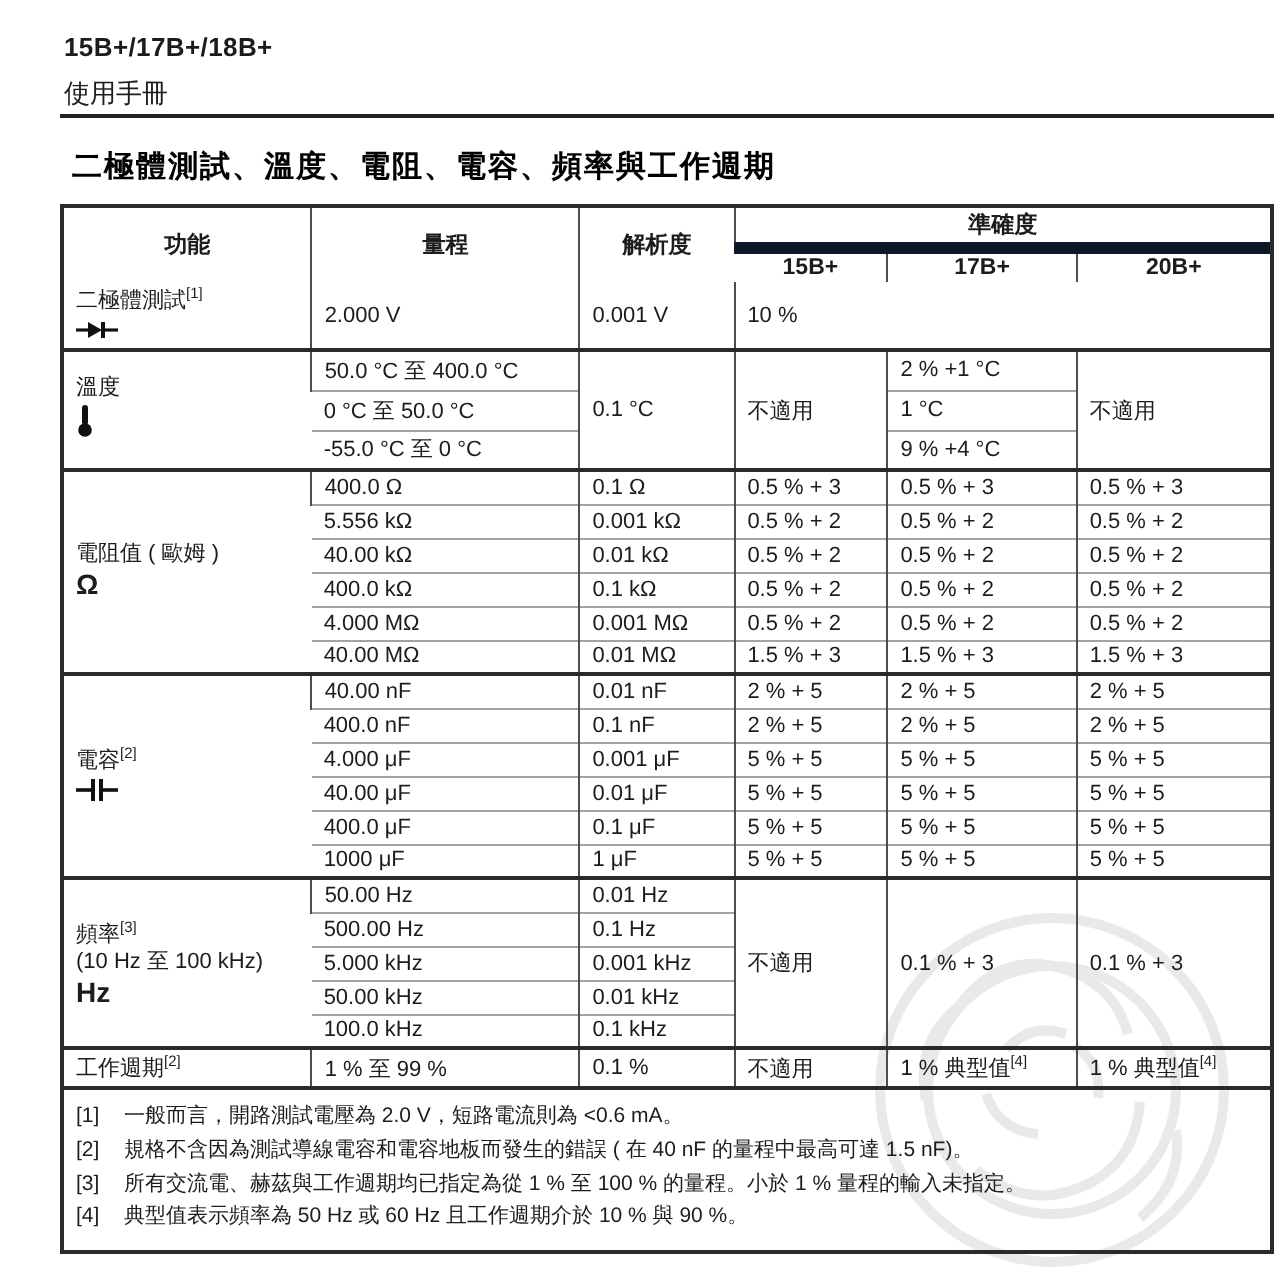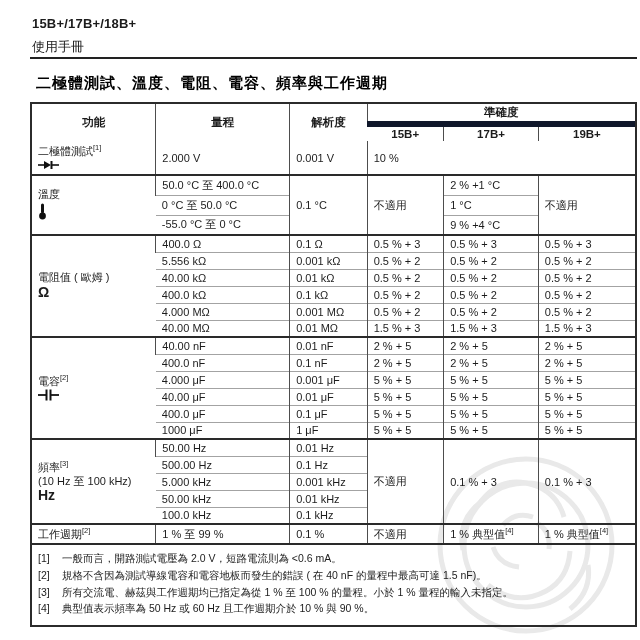--- a/index.html
+++ b/index.html
@@ -79,21 +79,21 @@
       <thead>
         <tr class="hdr1">
           <th rowspan="2">功能</th>
           <th rowspan="2">量程</th>
           <th rowspan="2">解析度</th>
           <th colspan="3" class="acc-head">準確度</th>
         </tr>
         <tr class="hdr2">
           <th>15B+</th>
           <th>17B+</th>
-          <th>19B+</th>
+          <th>20B+</th>
         </tr>
       </thead>
       <tbody>
 
         <tr class="r34">
           <td>
             <div class="fn-label"><span>二極體測試</span><span class="sup">[1]</span></div>
             <div class="icon-row">
               <svg width="22" height="10" viewBox="0 0 22 10">
                 <line x1="0" y1="5" x2="6" y2="5" stroke="#111" stroke-width="1.6"></line>

